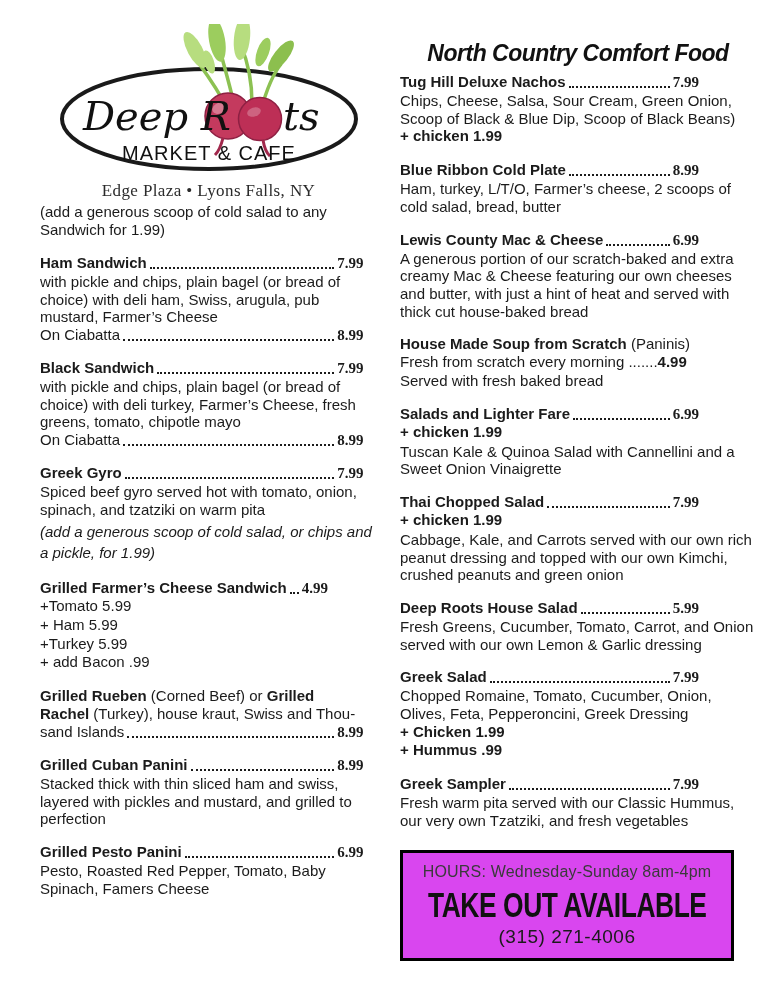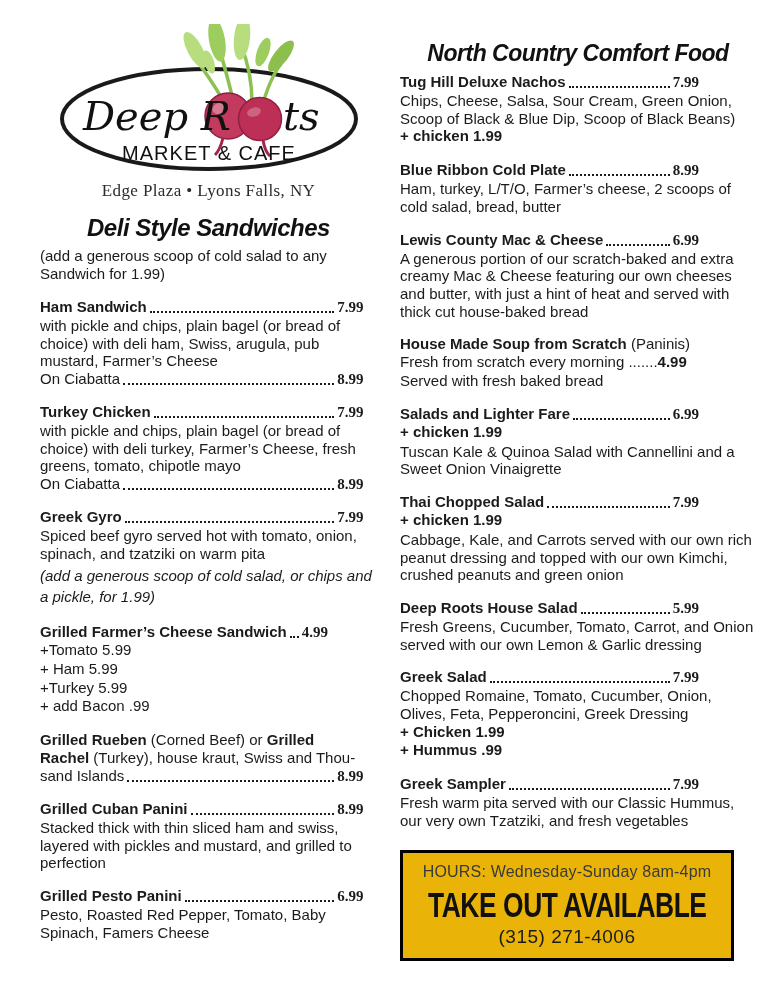--- a/index.html
+++ b/index.html
@@ -39,21 +39,21 @@
   .leader{flex:1 1 auto;border-bottom:2px dotted #1b1b1b;margin:0 3px 3px 3px;min-width:8px;}
   .desc{margin-top:1px;line-height:1.18;}
   .addon{font-weight:bold;line-height:1.25;}
   .opt{line-height:1.25;}
   .line{line-height:1.2;}
   .soupline{line-height:1.2;}
 
   
   .hours-box{
     margin-top:20px;border:3px solid #000;width:334px;box-sizing:border-box;
-    text-align:center;padding:10px 4px 10px 4px;background:#eab308;
+    text-align:center;padding:10px 4px 10px 4px;background:#d946ef;
   }
   .hours-line{font-size:16px;color:#3a3a3a;letter-spacing:.2px;}
   .takeout{
     display:inline-block;font-size:30px;font-weight:bold;color:#111;
     transform:scale(.88,1.18);margin:7px 0 4px 0;white-space:nowrap;letter-spacing:-.5px;
   }
   .phone{font-size:19px;font-weight:normal;letter-spacing:.5px;}
 </style>
 </head>
 <body>
@@ -87,40 +87,39 @@
       <ellipse cx="163" cy="84" rx="8" ry="5.5" transform="rotate(-22 163 84)" fill="rgba(255,255,255,0.32)"></ellipse>
       <ellipse cx="197" cy="88" rx="7" ry="4.5" transform="rotate(-18 197 88)" fill="rgba(255,255,255,0.25)"></ellipse>
 
       <text x="26" y="106" font-size="40" font-style="italic" font-family="DejaVu Serif, serif" fill="#111">Deep R</text>
       <text x="226" y="106" font-size="40" font-style="italic" font-family="DejaVu Serif, serif" fill="#111">ts</text>
       <text x="152" y="136" text-anchor="middle" font-size="20" letter-spacing="1" font-family="Liberation Sans, sans-serif" fill="#111">MARKET &amp; CAFE</text>
     </svg>
   </div>
   <div class="address">Edge Plaza • Lyons Falls, NY</div>
 
-  <div class="heading">Deli Style Sandwiches</div>
   <p class="note">(add a generous scoop of cold salad to any Sandwich for 1.99)</p>
 
   <div class="item">
     <div class="row">
       <span class="nm">Ham Sandwich</span>
       <span class="leader"></span>
       <span class="pr">7.99</span>
     </div>
     <div class="desc">with pickle and chips, plain bagel (or bread of choice) with deli ham, Swiss, arugula, pub mustard, Farmer’s Cheese</div>
     <div class="row">
       <span>On Ciabatta</span>
       <span class="leader"></span>
       <span class="pr">8.99</span>
     </div>
   </div>
 
   <div class="item">
     <div class="row">
-      <span class="nm">Turkey Chicken</span>
+      <span class="nm">Black Sandwich</span>
       <span class="leader"></span>
       <span class="pr">7.99</span>
     </div>
     <div class="desc">with pickle and chips, plain bagel (or bread of choice) with deli turkey, Farmer’s Cheese, fresh greens, tomato, chipotle mayo</div>
     <div class="row">
       <span>On Ciabatta</span>
       <span class="leader"></span>
       <span class="pr">8.99</span>
     </div>
   </div>

